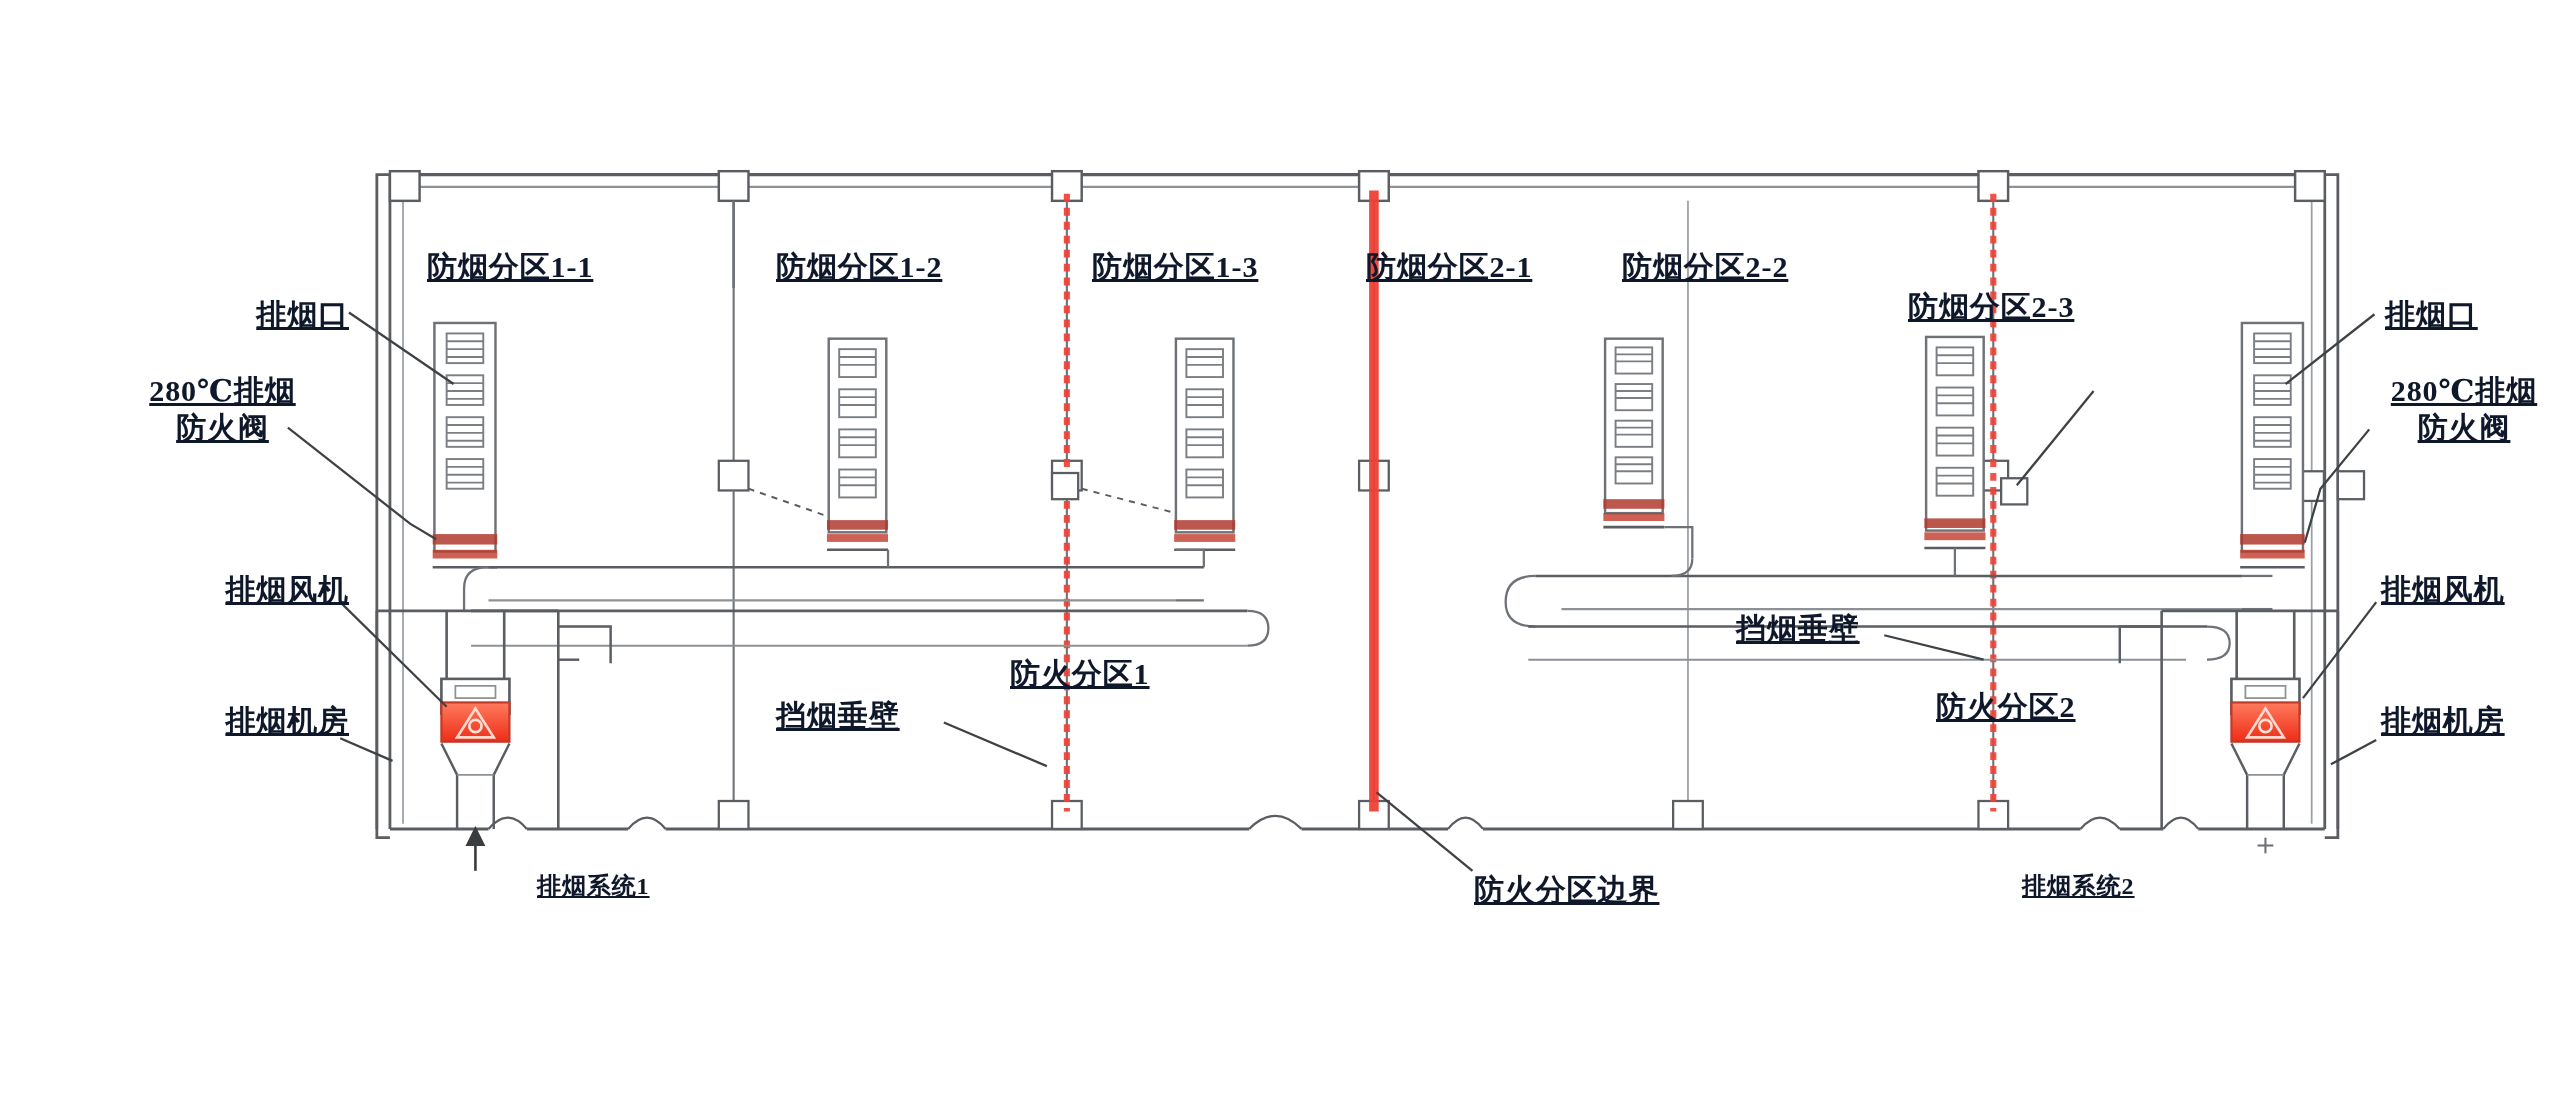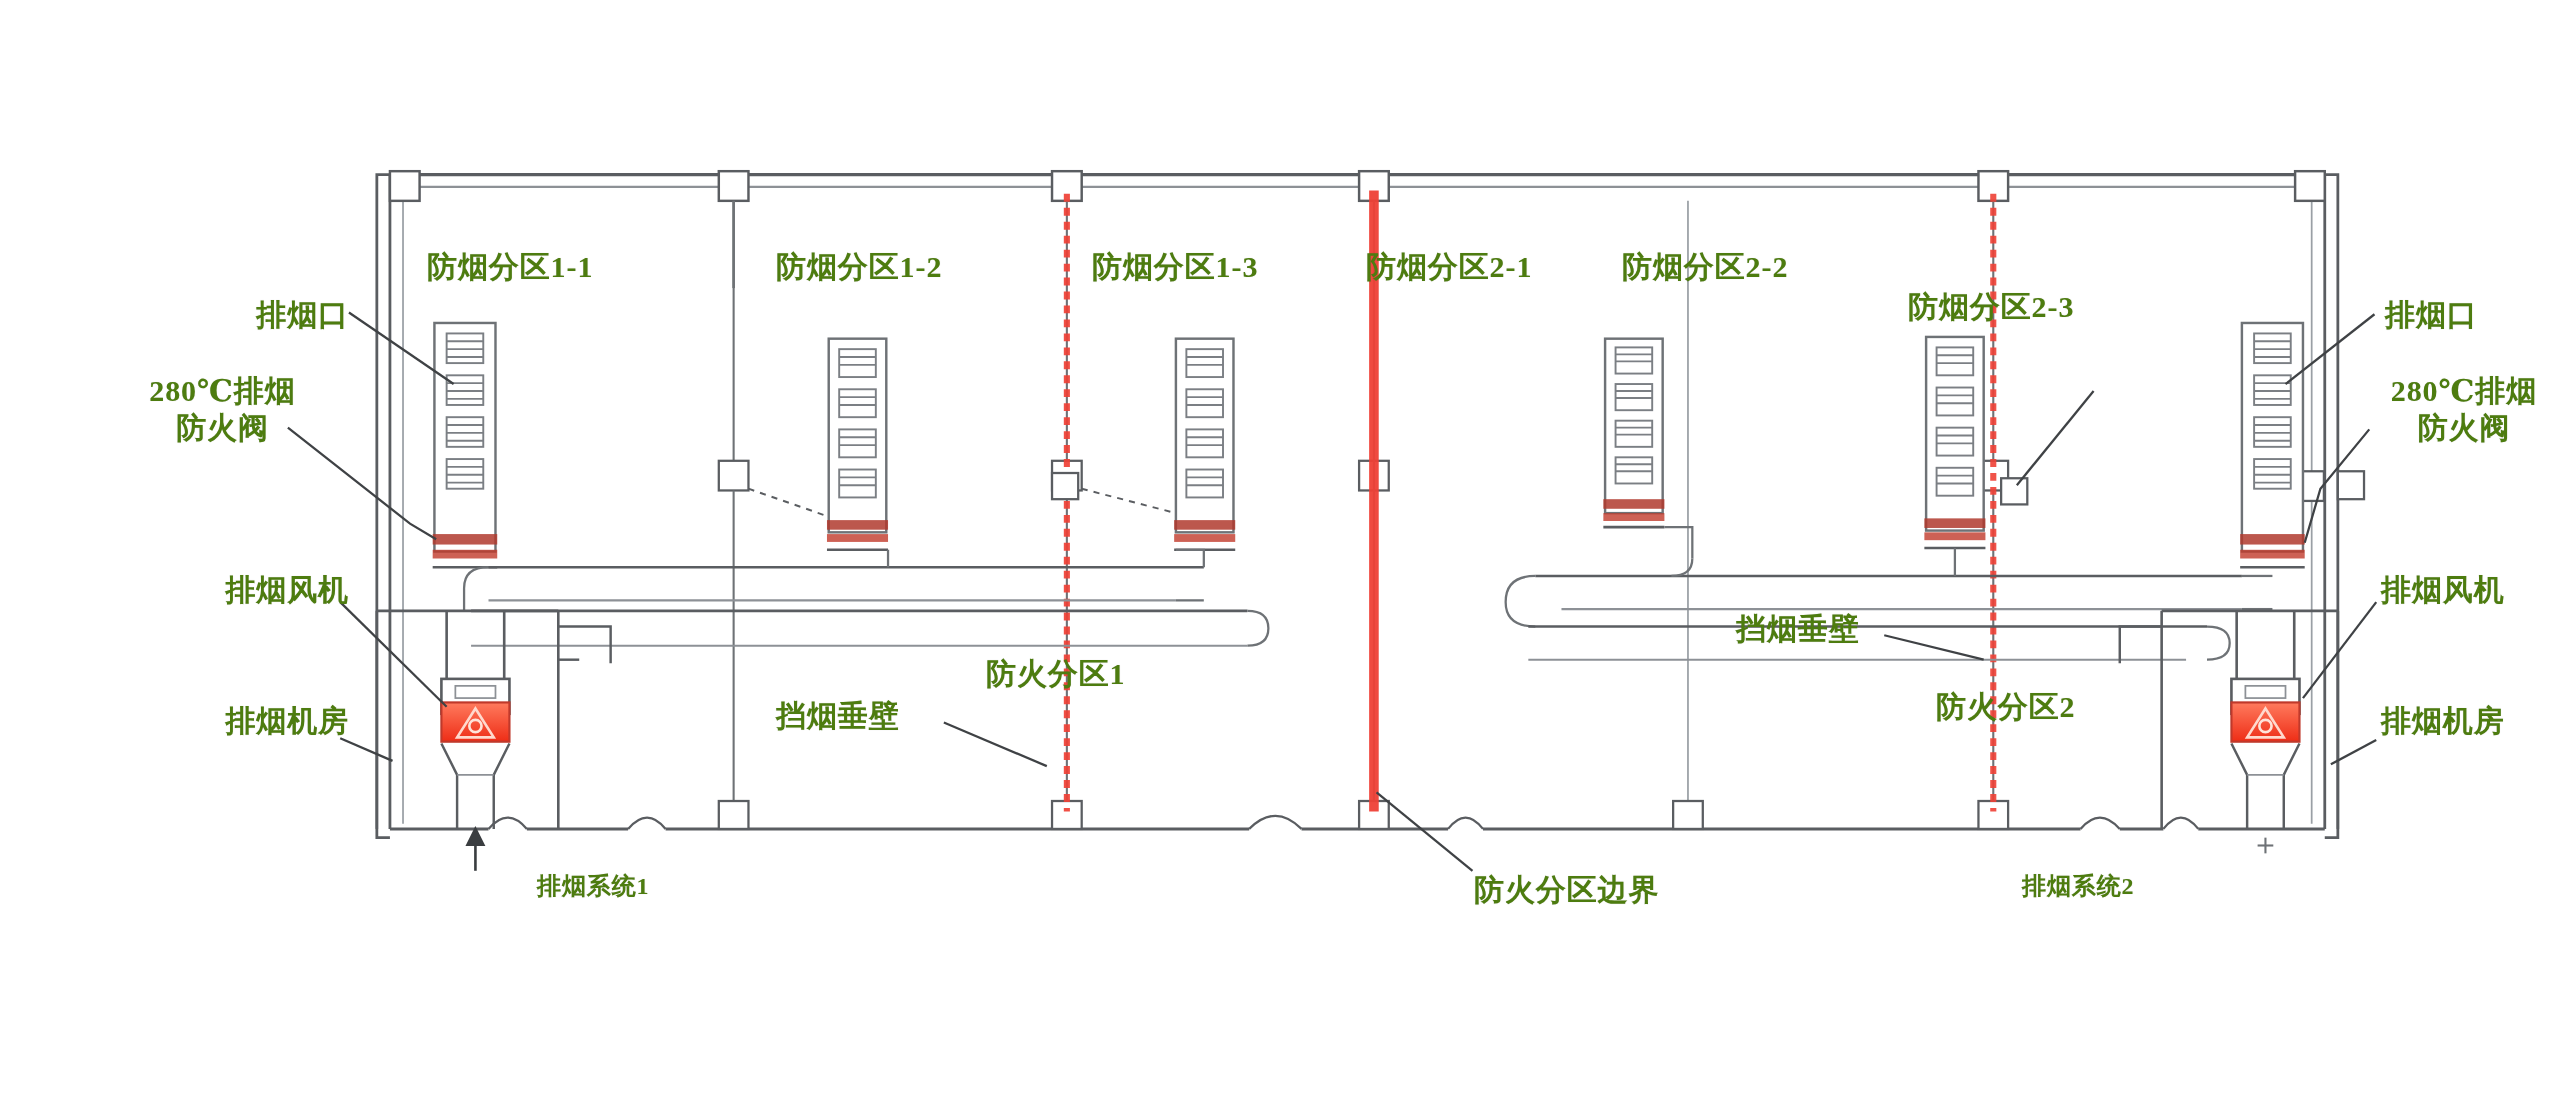--- a/index.html
+++ b/index.html
@@ -7,27 +7,28 @@
     width:2576px;height:1117px;
     background:#ffffff;
     font-family:"Liberation Serif","DejaVu Serif",serif;
     overflow:hidden;
     position:relative;
   }
   #stage{position:absolute;inset:0;}
   svg#dwg{position:absolute;left:0;top:0;width:2576px;height:1117px;}
   .lbl{
     position:absolute;
-    color:#4d7c0f;
+    color:#0f172a;
     font-weight:700;
     font-size:30px;
     line-height:1.22;
     white-space:pre;
     letter-spacing:0.9px;
     text-shadow:0 0 0.9px rgba(80,80,80,.25);
+    text-decoration:underline;
   }
   .lbl.zone{font-size:30px;}
   .lbl.sys{font-size:24px;}
   .lbl.ctr{text-align:center;}
   .lbl.rt{text-align:right;}
 </style>
 </head>
 <body>
 
 <div id="stage">
@@ -428,21 +429,21 @@
 <div class="lbl rt" style="left:96px;top:572px;width:253px;">排烟风机</div>
 <div class="lbl rt" style="left:96px;top:703px;width:253px;">排烟机房</div>
 
 <div class="lbl" style="left:2385px;top:297px;">排烟口</div>
 <div class="lbl ctr" style="left:2355px;top:373px;width:218px;">280℃排烟
 防火阀</div>
 <div class="lbl" style="left:2381px;top:572px;">排烟风机</div>
 <div class="lbl" style="left:2381px;top:703px;">排烟机房</div>
 
 <div class="lbl" style="left:776px;top:698px;">挡烟垂壁</div>
-<div class="lbl" style="left:986px;top:656px;text-align:right;">防火分区1</div>
+<div class="lbl" style="left:1010px;top:656px;text-align:right;">防火分区1</div>
 <div class="lbl" style="left:1736px;top:611px;">挡烟垂壁</div>
 <div class="lbl" style="left:1936px;top:689px;">防火分区2</div>
 <div class="lbl" style="left:1474px;top:872px;">防火分区边界</div>
 
 <div class="lbl sys" style="left:537px;top:872px;">排烟系统1</div>
 <div class="lbl sys" style="left:2022px;top:872px;">排烟系统2</div>
 
 </div>
 
 

